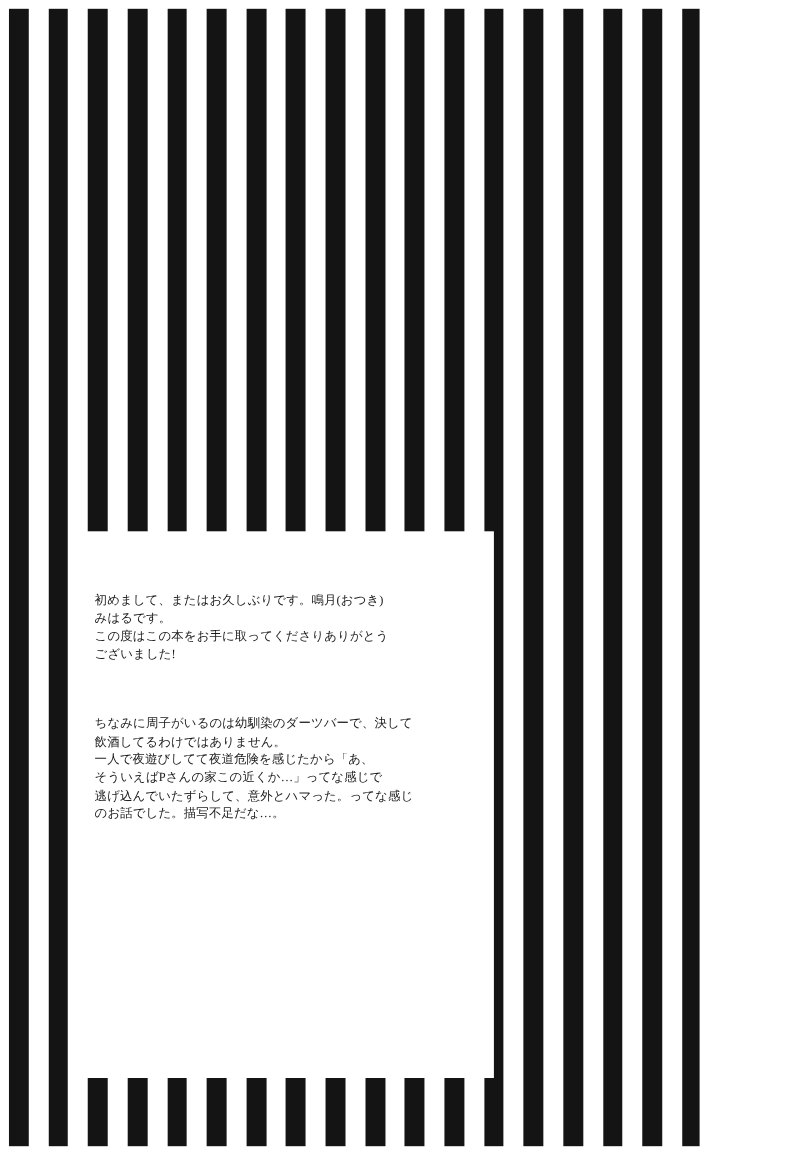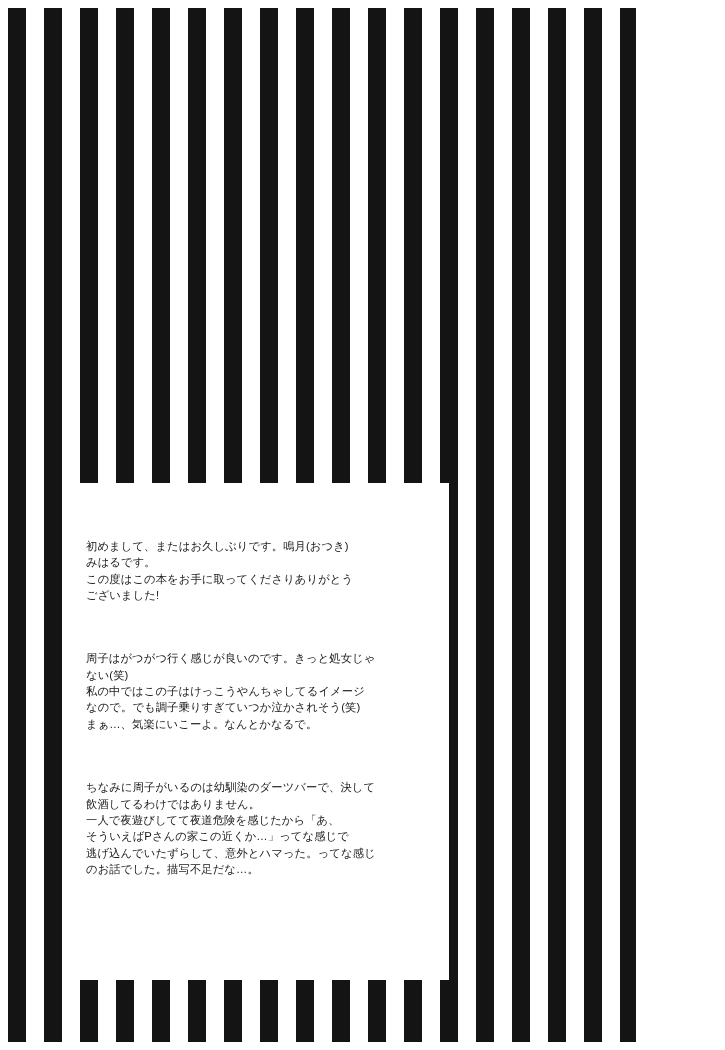--- a/index.html
+++ b/index.html
@@ -6,21 +6,21 @@
     margin: 0;
     padding: 0;
     background: #ffffff;
   }
   #page {
     position: relative;
     width: 644px;
     height: 1050px;
     background: #ffffff;
     overflow: hidden;
-    font-family: Liberation Sans, sans-serif;
+    font-family: Liberation Serif, serif;
   }
   
   #stripes {
     position: absolute;
     inset: 0;
     background-image: repeating-linear-gradient(
       to right,
       #141414 0px,
       #141414 18px,
       #ffffff 18px,
@@ -90,25 +90,20 @@
   <div id="stripe-mask-bottom"></div>
   <div id="stripe-mask-left"></div>
   <div id="stripe-mask-right"></div>
 
   <div id="note-panel">
     <div id="note-text">
       <p class="para">初めまして、またはお久しぶりです。鳴月(おつき)
 みはるです。
 この度はこの本をお手に取ってくださりありがとう
 ございました!</p>
-      <p class="para">周子はがつがつ行く感じが良いのです。きっと処女じゃ
-ない(笑)
-私の中ではこの子はけっこうやんちゃしてるイメージ
-なので。でも調子乗りすぎていつか泣かされそう(笑)
-まぁ…、気楽にいこーよ。なんとかなるで。</p>
       <p class="para">ちなみに周子がいるのは幼馴染のダーツバーで、決して
 飲酒してるわけではありません。
 一人で夜遊びしてて夜道危険を感じたから「あ、
 そういえばPさんの家この近くか…」ってな感じで
 逃げ込んでいたずらして、意外とハマった。ってな感じ
 のお話でした。描写不足だな…。</p>
       
       
     </div>
   </div>

